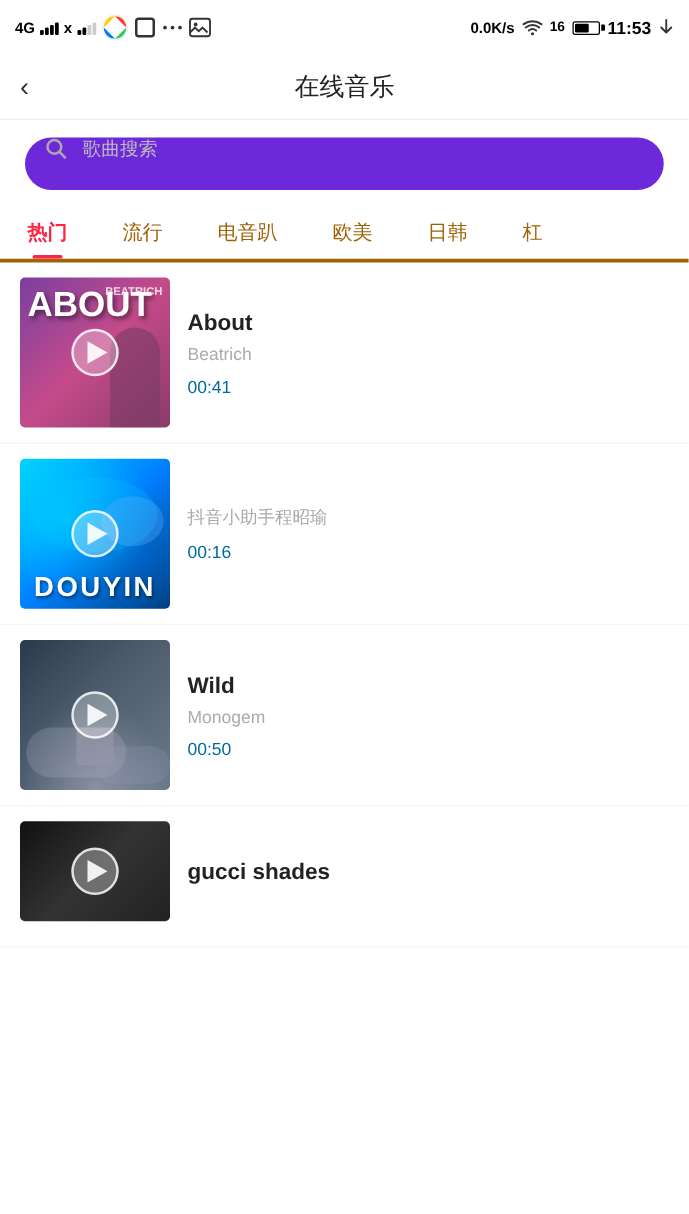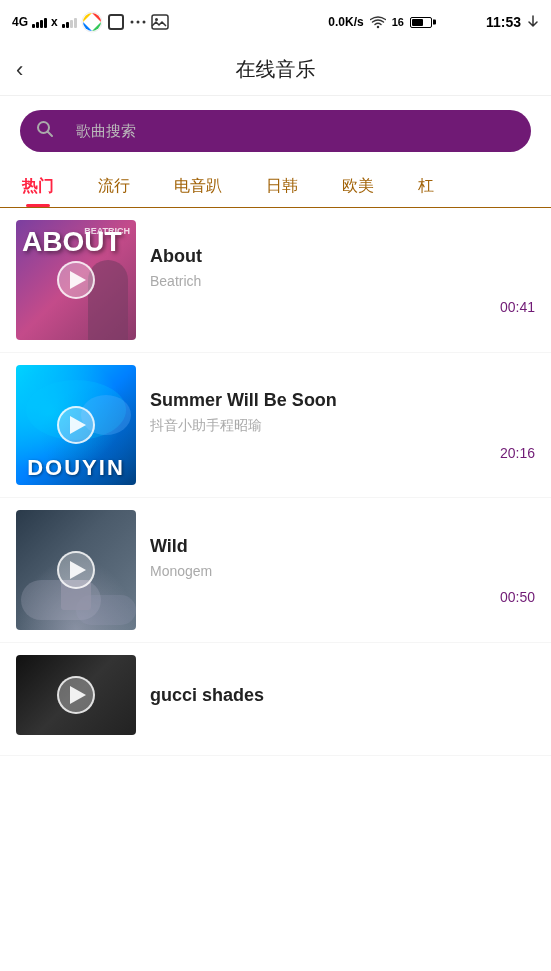--- a/index.html
+++ b/index.html
@@ -33,21 +33,20 @@
     }
     .status-right {
       display: flex;
       align-items: center;
       gap: 6px;
       font-size: 12px;
     }
     .status-time {
       font-size: 14px;
       font-weight: 700;
-      margin-left: 48px;
     }
     .signal-bars {
       display: flex;
       align-items: flex-end;
       gap: 1px;
       height: 12px;
     }
     .signal-bar {
       width: 3px;
       background: #000;
@@ -104,43 +103,42 @@
       color: #222;
     }
 
     
     .search-bar-wrap {
       padding: 14px 20px 10px;
     }
     .search-bar {
       width: 100%;
       height: 42px;
-      background: #701a75;
+      background: #6d28d9;
       border-radius: 22px;
       display: flex;
-      align-items: center;
       padding: 0 16px;
-      gap: 22px;
+      gap: 12px;
     }
     .search-icon-svg {
       color: #aaa;
       font-size: 16px;
       flex-shrink: 0;
     }
     .search-placeholder {
       font-size: 15px;
       color: #bbb;
     }
 
     
     .category-tabs {
       display: flex;
       align-items: flex-start;
       padding: 8px 0 4px;
-      border-bottom: 1px solid #a16207;
+      border-bottom: 3px solid #a16207;
       overflow-x: auto;
     }
     .category-tabs::-webkit-scrollbar { display: none; }
     .tab-item {
       flex-shrink: 0;
       padding: 6px 22px;
       font-size: 16px;
       color: #a16207;
       cursor: pointer;
       position: relative;
@@ -305,23 +303,22 @@
       font-size: 18px;
       font-weight: 600;
       color: #222;
     }
     .song-artist {
       font-size: 14px;
       color: #aaa;
     }
     .song-duration {
       font-size: 14px;
-      color: #701a75;
+      color: #0369a1;
       margin-top: 4px;
-      text-align: right;
     }
   </style>
 </head>
 <body>
 
 <div class="status-bar">
   <div class="status-left">
     <span>4G</span>
     <div class="signal-bars">
       <div class="signal-bar" style="height:4px"></div>
@@ -405,24 +402,24 @@
   <div class="tab-item active">
     <span>热门</span>
   </div>
   <div class="tab-item">
     <span>流行</span>
   </div>
   <div class="tab-item">
     <span>电音趴</span>
   </div>
   <div class="tab-item">
+    <span>欧美</span>
+  </div>
+  <div class="tab-item">
     <span>日韩</span>
-  </div>
-  <div class="tab-item">
-    <span>欧美</span>
   </div>
   <div class="tab-item">
     <span>杠</span>
   </div>
 </div>
 
 <div class="song-list">
 
   <div class="song-item">
     <div class="song-thumbnail thumb-about">
@@ -446,23 +443,22 @@
       <div class="thumb-summer-splash"></div>
 
       <div style="position:absolute;top:15px;left:10px;width:100px;height:60px;border-radius:50%;background:rgba(0,200,255,0.25);"></div>
       <div style="position:absolute;top:30px;right:5px;width:50px;height:40px;border-radius:50%;background:rgba(100,180,255,0.3);"></div>
       <div class="thumb-summer-text">DOUYIN</div>
       <div class="play-btn-overlay">
         <div class="play-triangle"></div>
       </div>
     </div>
     <div class="song-info">
-      <span class="song-title">Summer Will Be Soon</span>
       <span class="song-artist">抖音小助手程昭瑜</span>
-      <span class="song-duration">20:16</span>
+      <span class="song-duration">00:16</span>
     </div>
   </div>
 
   <div class="song-item">
     <div class="song-thumbnail thumb-wild">
       <div class="thumb-wild-smoke"></div>
 
       <div style="position:absolute;bottom:10px;left:5px;width:80px;height:40px;border-radius:40px;background:rgba(180,180,200,0.25);"></div>
       <div style="position:absolute;bottom:5px;right:0;width:60px;height:30px;border-radius:30px;background:rgba(160,160,190,0.2);"></div>
       <div class="thumb-wild-box"></div>

